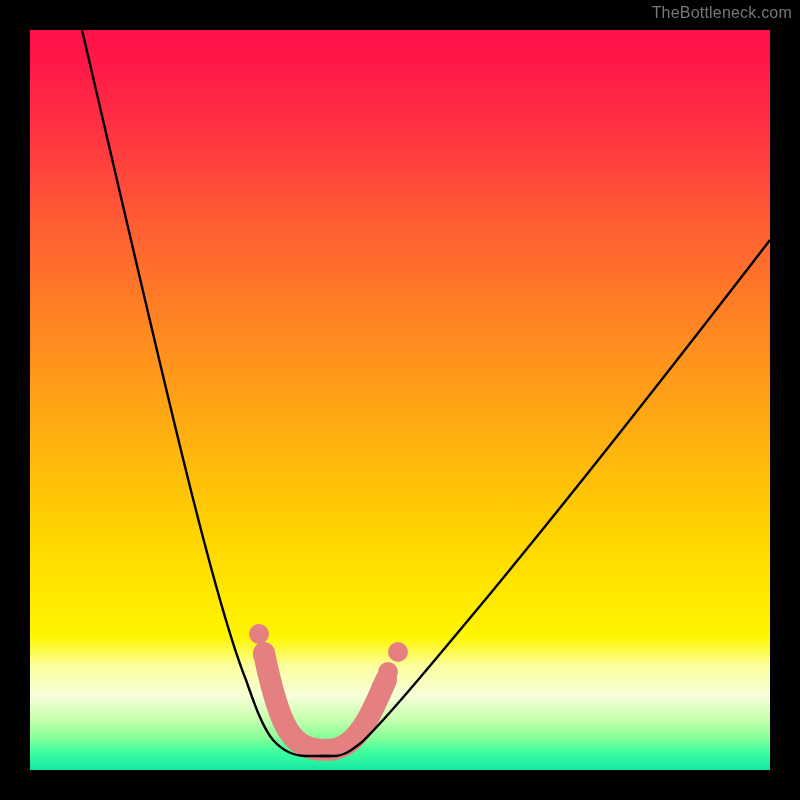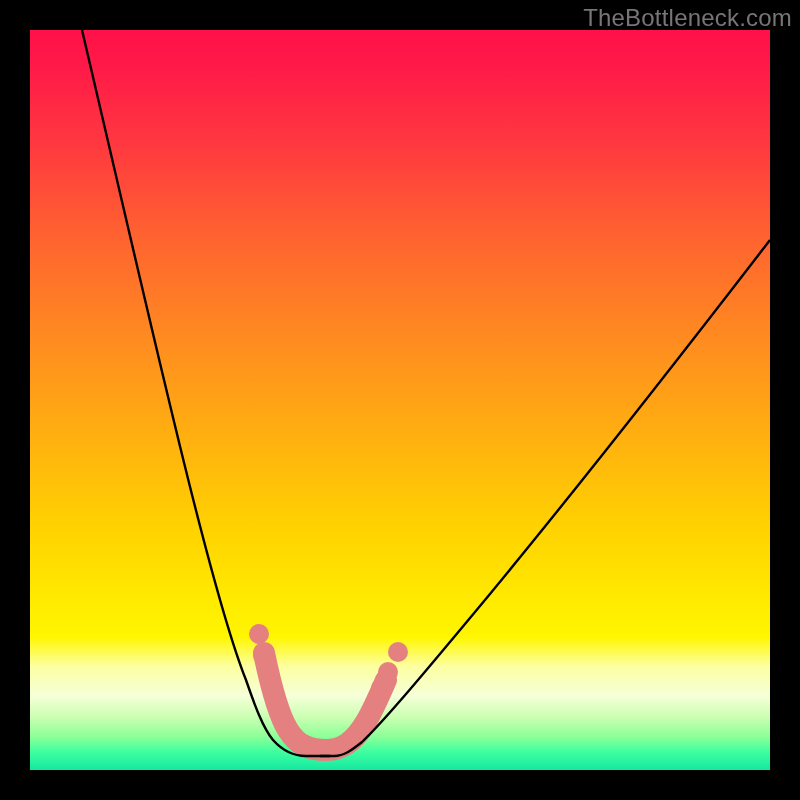--- a/index.html
+++ b/index.html
@@ -57,21 +57,21 @@
     left: 0;
     top: 0;
     width: 100%;
     height: 100%;
   }
   .watermark {
     position: absolute;
     top: 4px;
     right: 8px;
     color: #767676;
-    font-size: 24px;
+    font-size: 16px;
     font-weight: 400;
     letter-spacing: 0.2px;
   }
 </style>
 </head>
 <body>
 
 <div class="frame">
   <div class="plot-area">
     <div class="gradient"></div>

